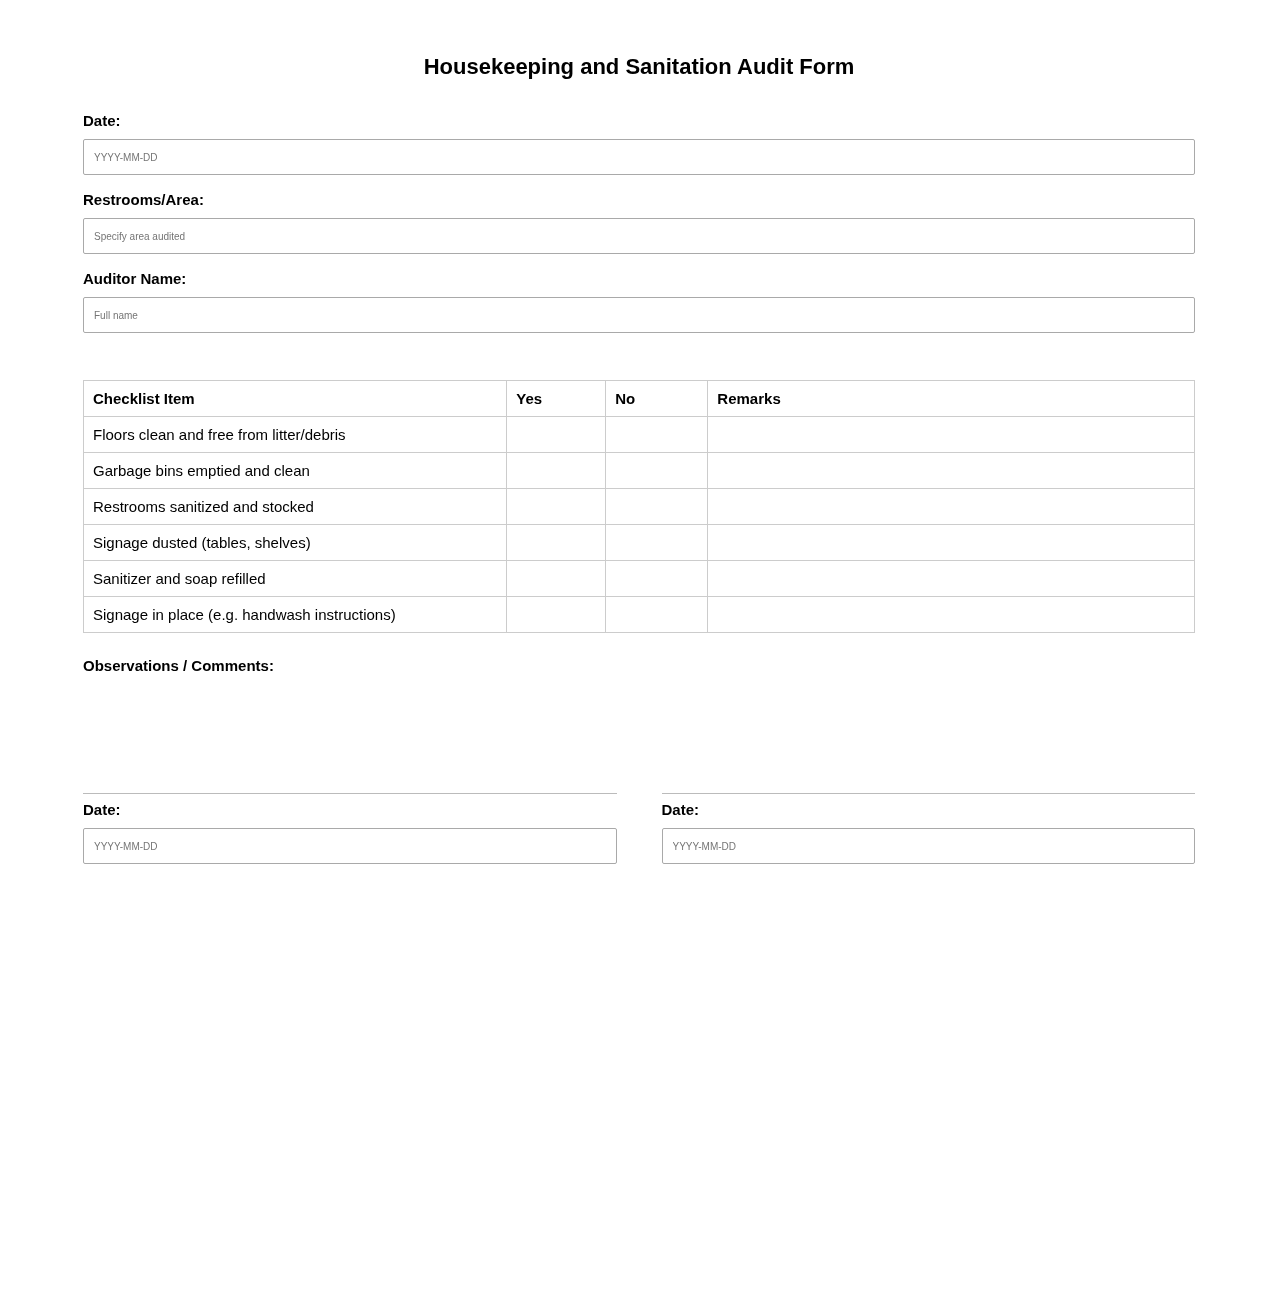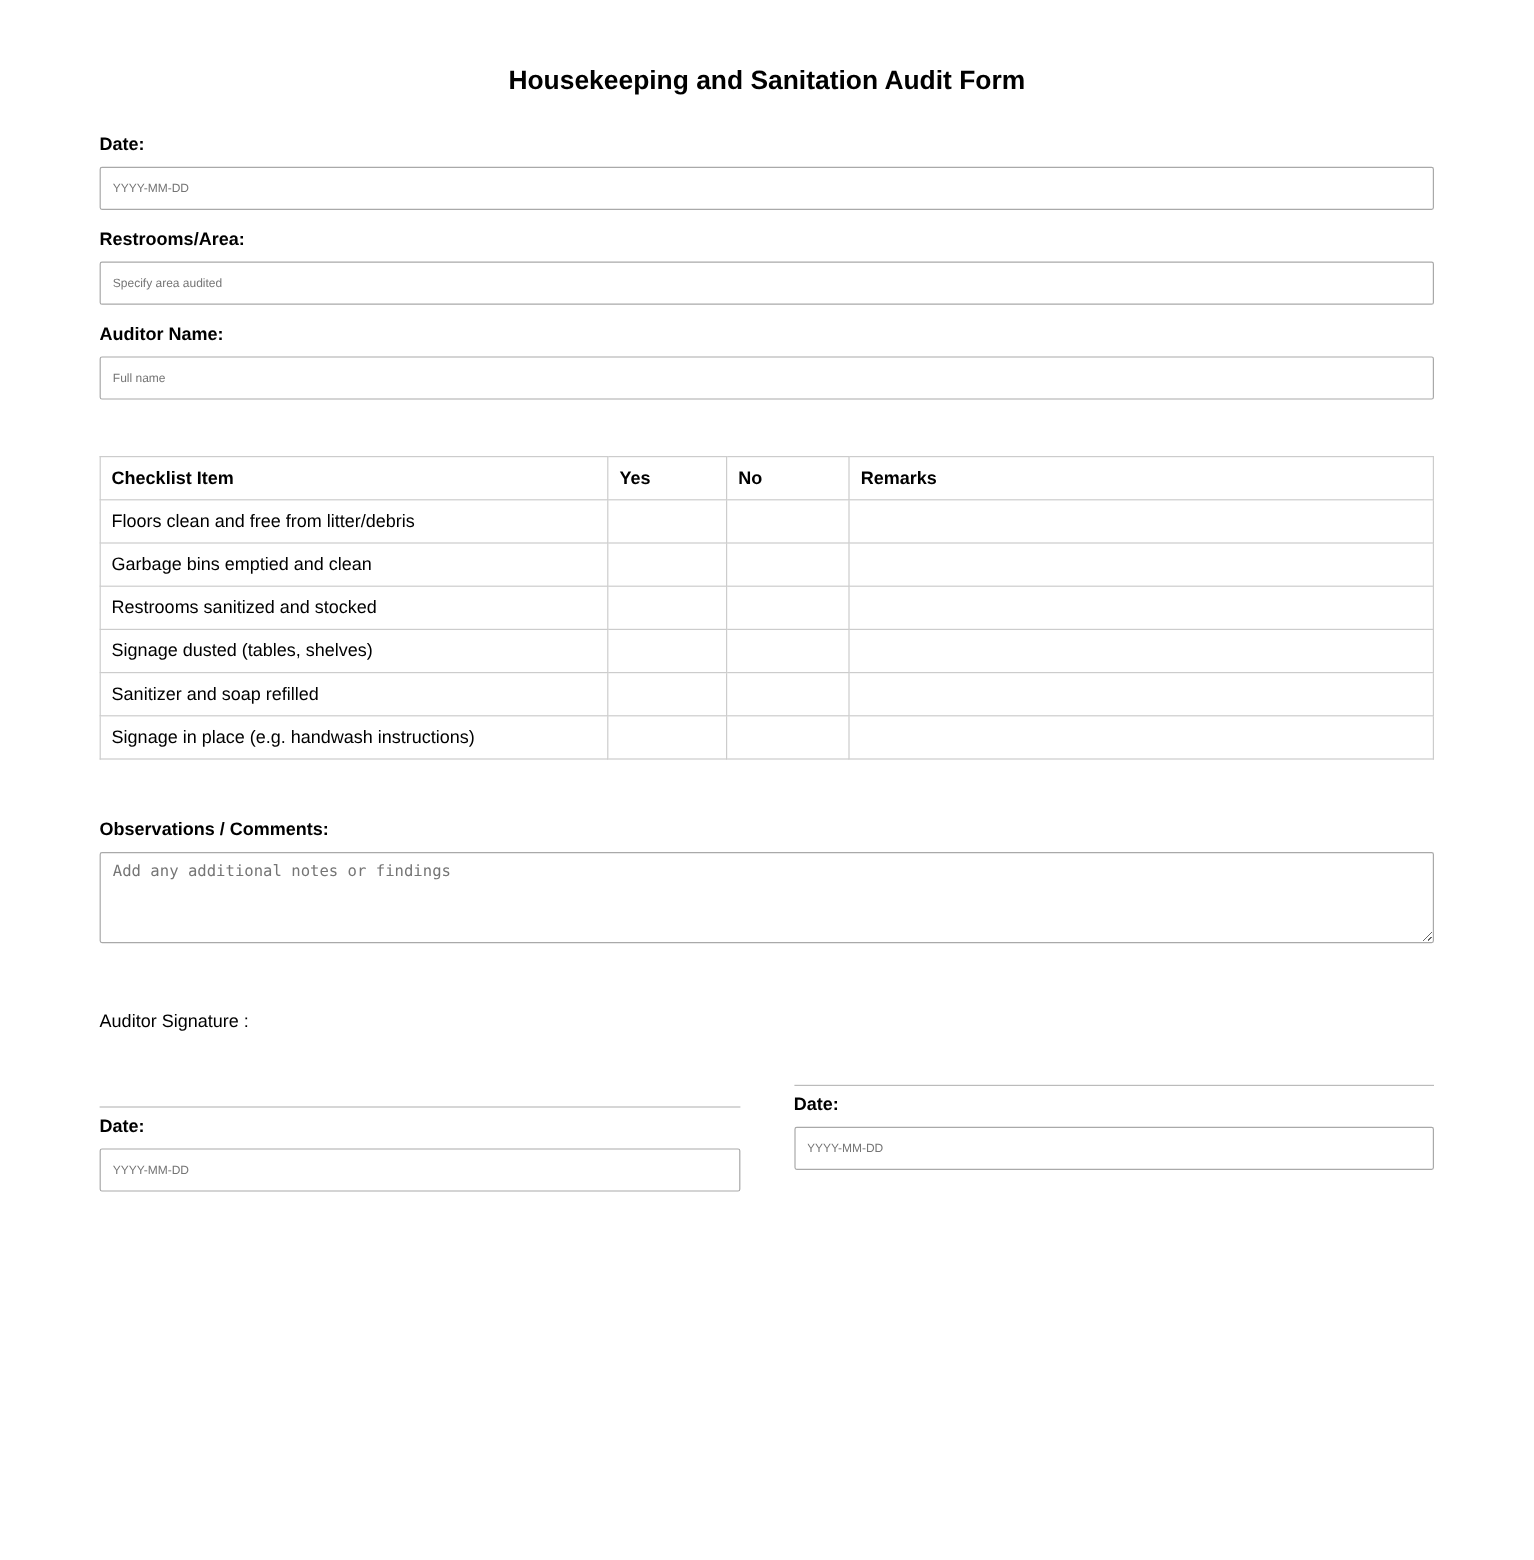--- a/index.html
+++ b/index.html
@@ -73,21 +73,21 @@
     overflow: hidden;
   }
   table.checklist th {
     font-weight: bold;
   }
   col.c-item    { width: 38.1%; }
   col.c-yes     { width: 8.9%;  }
   col.c-no      { width: 9.2%;  }
   col.c-remarks { width: 43.8%; }
   .observations {
-    margin-top: 50px;
+    margin-top: 24px;
   }
   .comments-textarea {
     display: block;
     width: 100%;
     height: 76px;
     box-sizing: border-box;
     border: 1px solid #a9a9a9;
     border-radius: 2px;
     padding: 8px 10px;
     font-family: "DejaVu Sans Mono", "Liberation Mono", monospace;
@@ -197,26 +197,24 @@
         <td>Signage in place (e.g. handwash instructions)</td>
         <td></td>
         <td></td>
         <td></td>
       </tr>
     </tbody>
   </table>
 
   <div class="observations">
     <label class="field-label">Observations / Comments:</label>
-    <textarea class="comments-textarea" placeholder="Add any additional notes or findings" style=""></textarea>
   </div>
 
   <div class="signatures">
     <div class="sig-col">
-      <p class="sig-label">Auditor Signature :</p>
       <div class="sig-line"></div>
       <label class="sig-date-label">Date:</label>
       <input type="text" class="text-input" placeholder="YYYY-MM-DD" style="">
     </div>
     <div class="sig-col">
       <div class="sig-line"></div>
       <label class="sig-date-label">Date:</label>
       <input type="text" class="text-input" placeholder="YYYY-MM-DD" style="">
     </div>
   </div>

